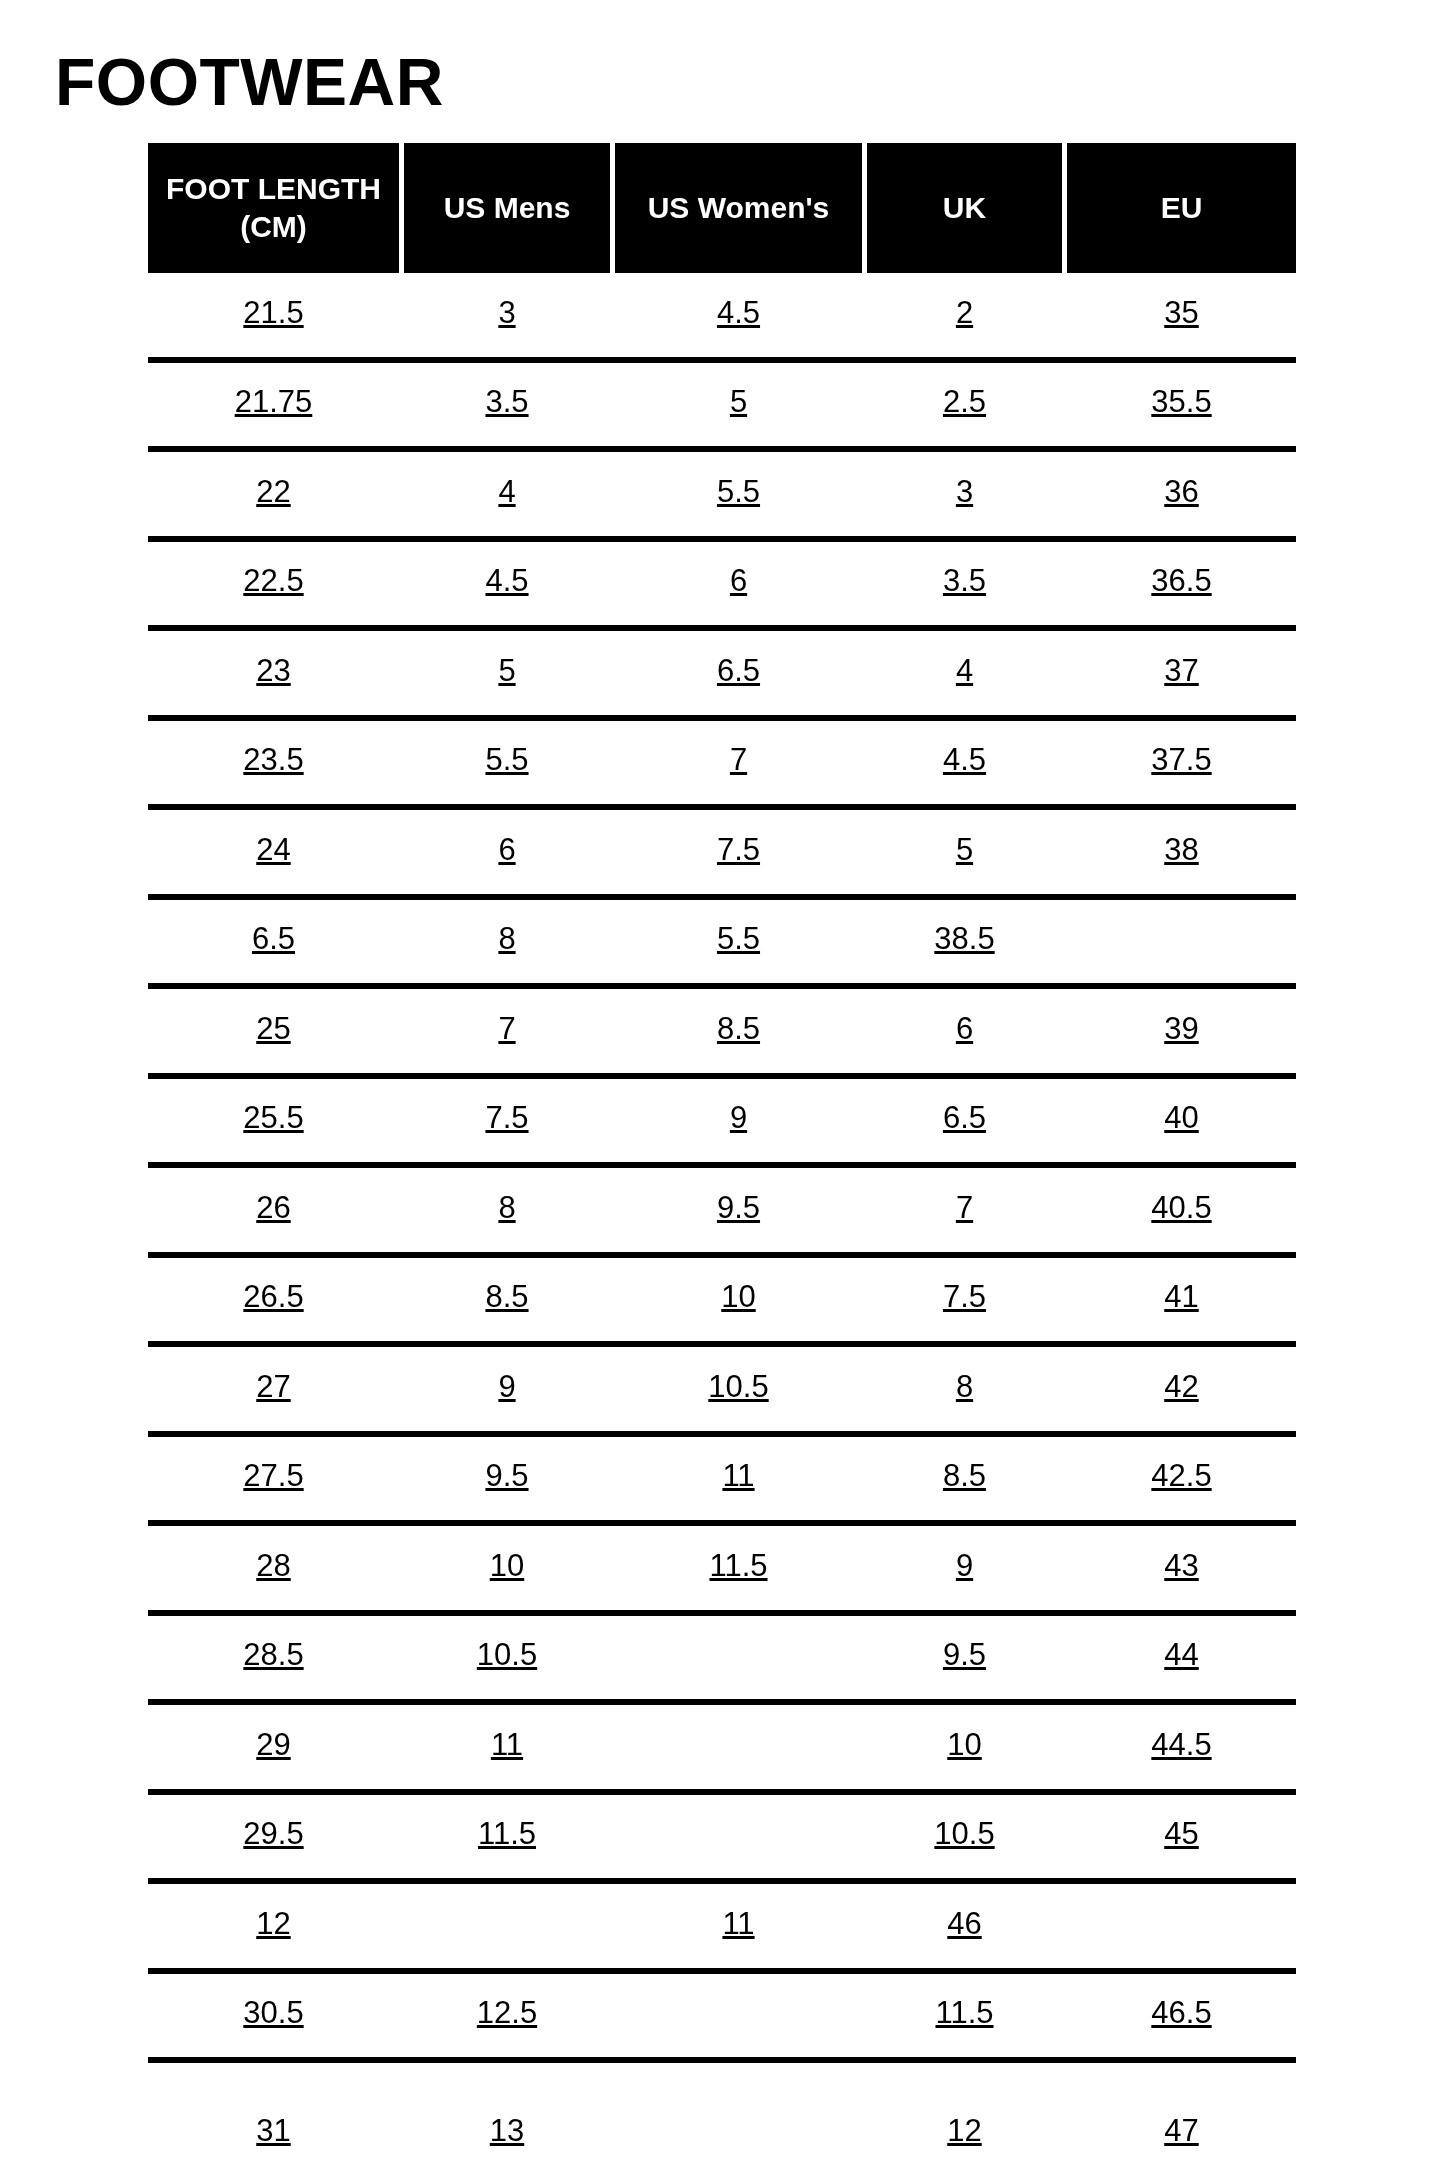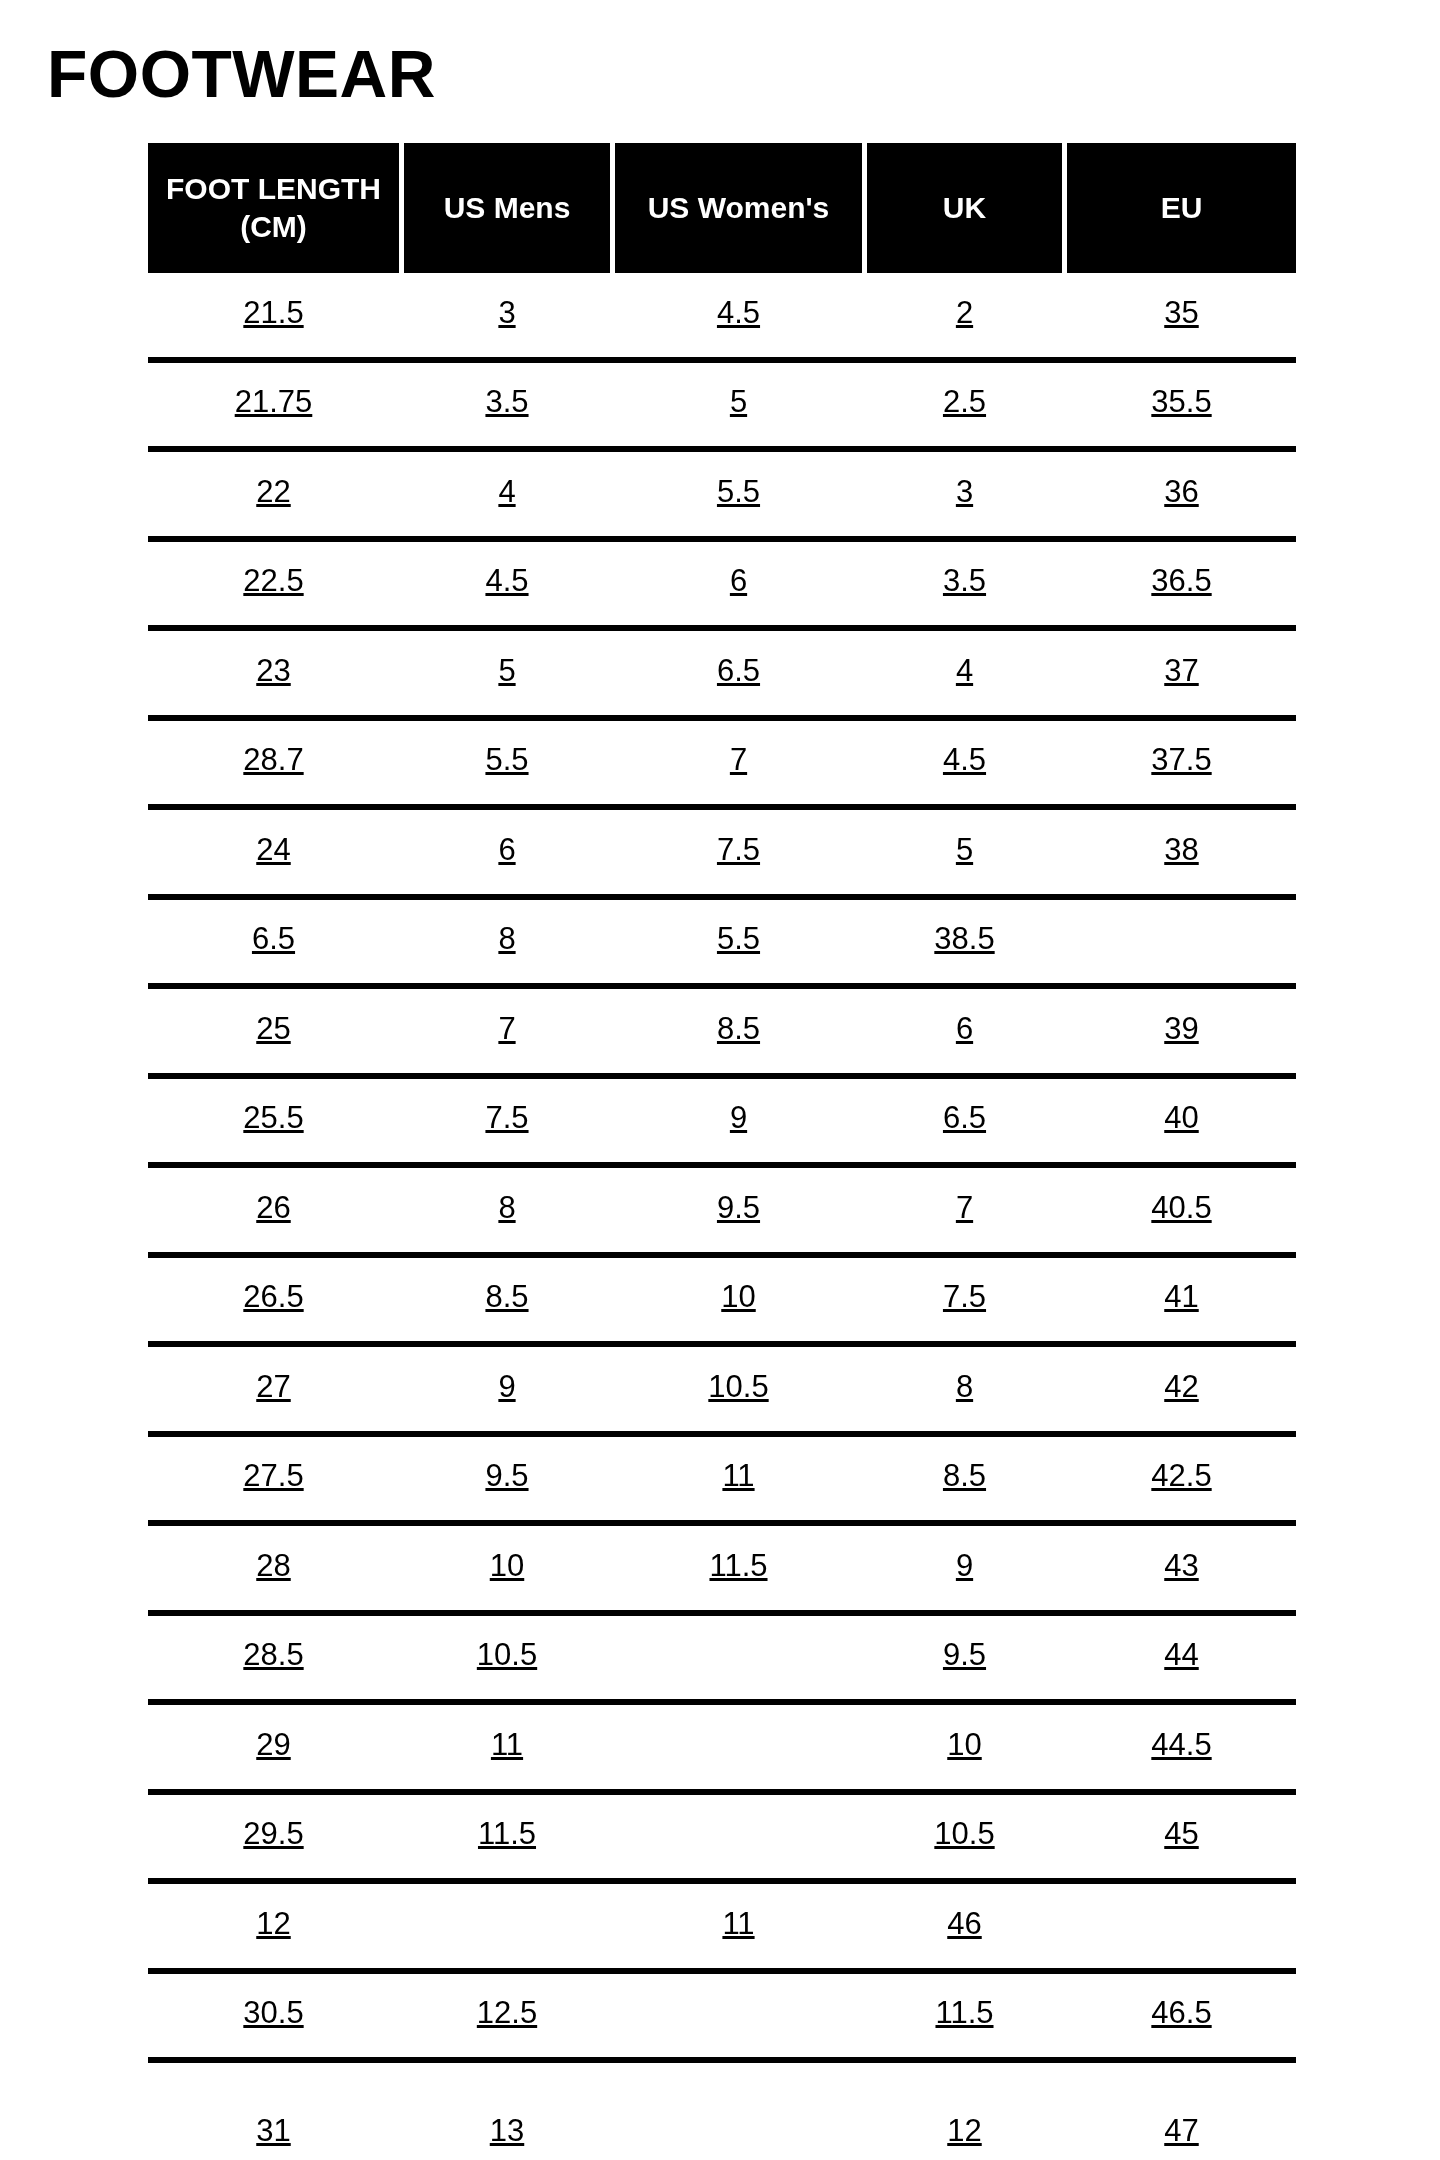--- a/index.html
+++ b/index.html
@@ -12,21 +12,21 @@
     height: 2160px;
     position: relative;
     overflow: hidden;
     font-family: "Liberation Sans", sans-serif;
     color: #000000;
   }
   .title {
     position: absolute;
     left: 47px;
     top: 41px;
-    margin: 0;
+    margin: 8px;
     font-size: 66px;
     font-weight: 700;
     line-height: 1;
     letter-spacing: 0.5px;
     color: #000000;
   }
   .size-table {
     position: absolute;
     left: 148px;
     top: 143px;
@@ -118,21 +118,21 @@
 
   <div class="row">
     <div class="cell">23</div>
     <div class="cell">5</div>
     <div class="cell">6.5</div>
     <div class="cell">4</div>
     <div class="cell">37</div>
   </div>
 
   <div class="row">
-    <div class="cell">28.7</div>
+    <div class="cell">23.5</div>
     <div class="cell">5.5</div>
     <div class="cell">7</div>
     <div class="cell">4.5</div>
     <div class="cell">37.5</div>
   </div>
 
   <div class="row">
     <div class="cell">24</div>
     <div class="cell">6</div>
     <div class="cell">7.5</div>

